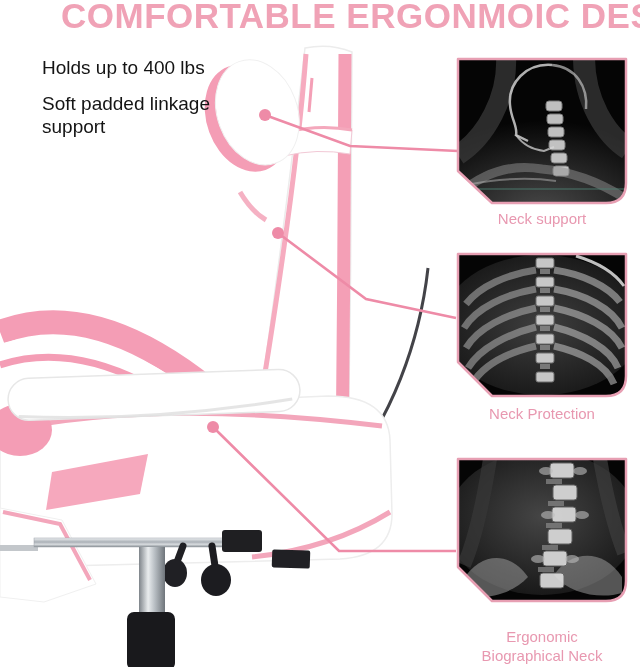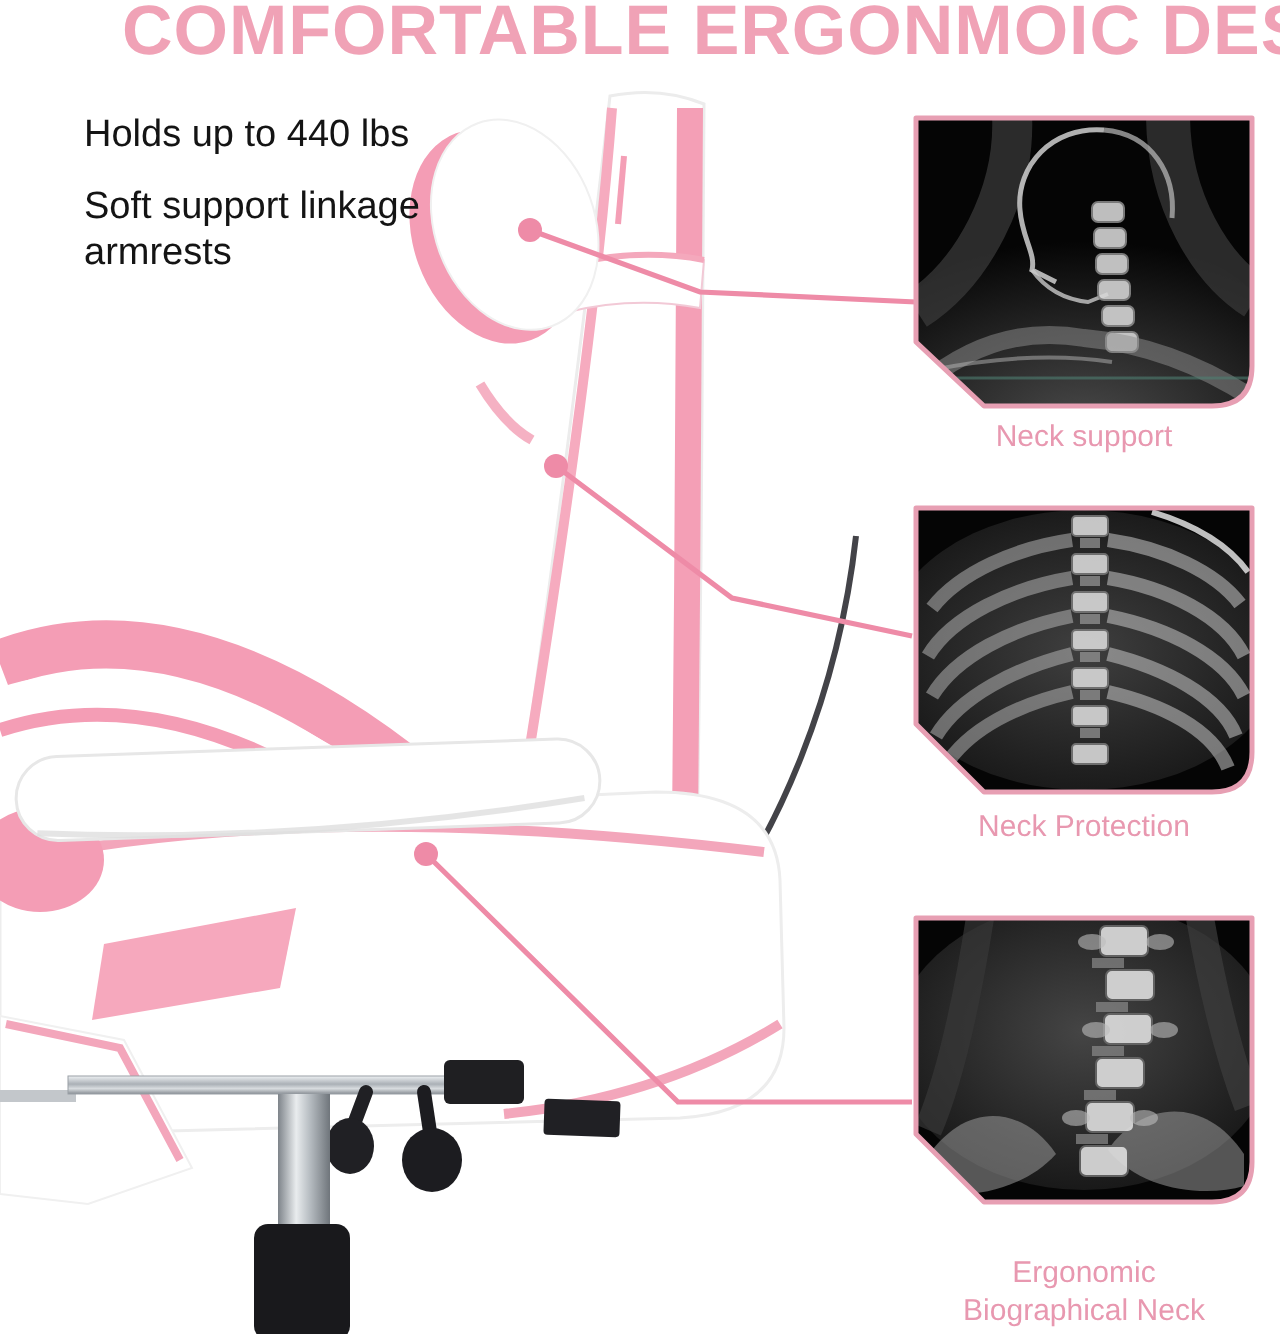--- a/index.html
+++ b/index.html
@@ -252,17 +252,17 @@
       </g>
       <path d="M2,2 H170 V124 Q170,144 150,144 H36 L2,110 Z" fill="none" stroke="#e79fb3" stroke-width="2.5" stroke-linejoin="round"></path>
     </svg>
   </div>
   <div class="caption c3">
     <span>Ergonomic</span>
     <span>Biographical Neck</span>
   </div>
 
   <div class="features">
-    <p class="feature">Holds up to 440 lbs</p>
-    <p class="feature">Soft support linkage armrests</p>
+    <p class="feature">Holds up to 400 lbs</p>
+    <p class="feature">Soft padded linkage support</p>
   </div>
 
 </div>
 
 </body></html>

